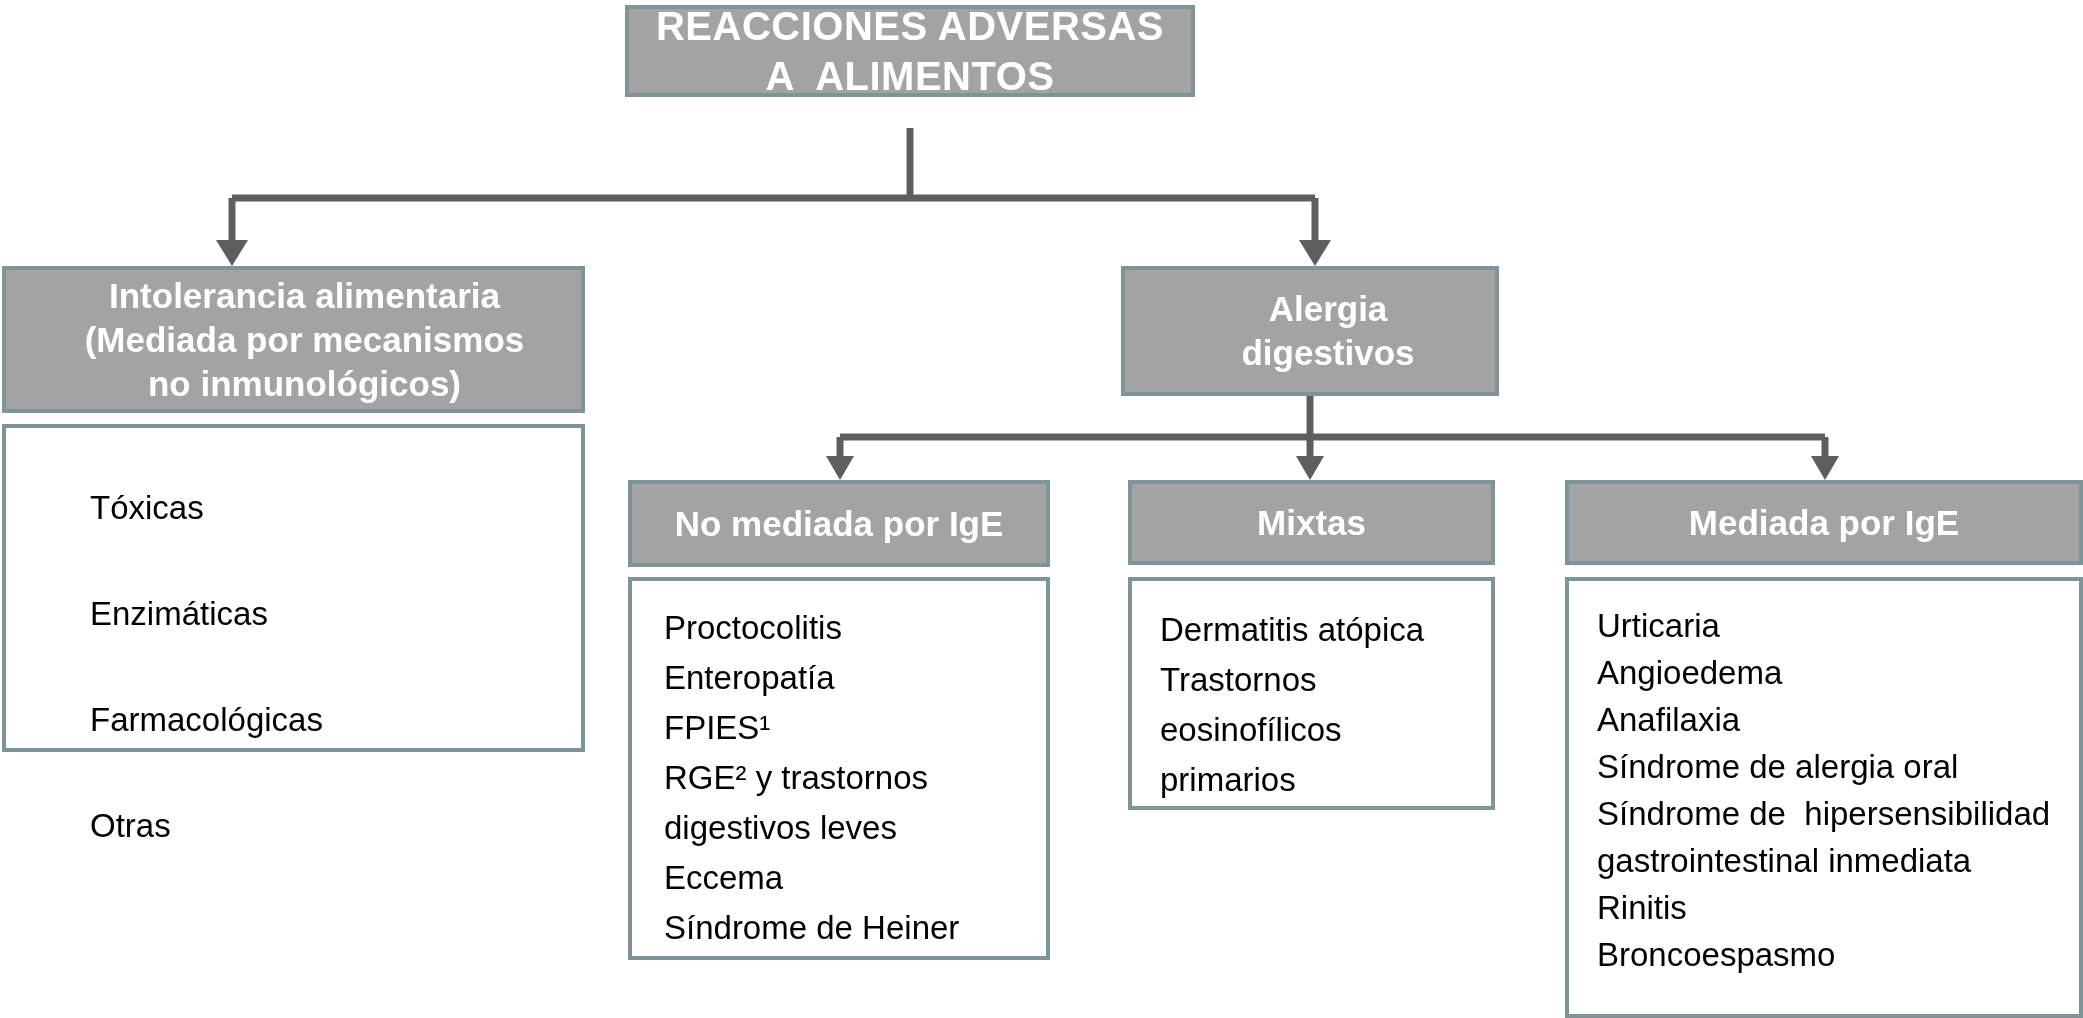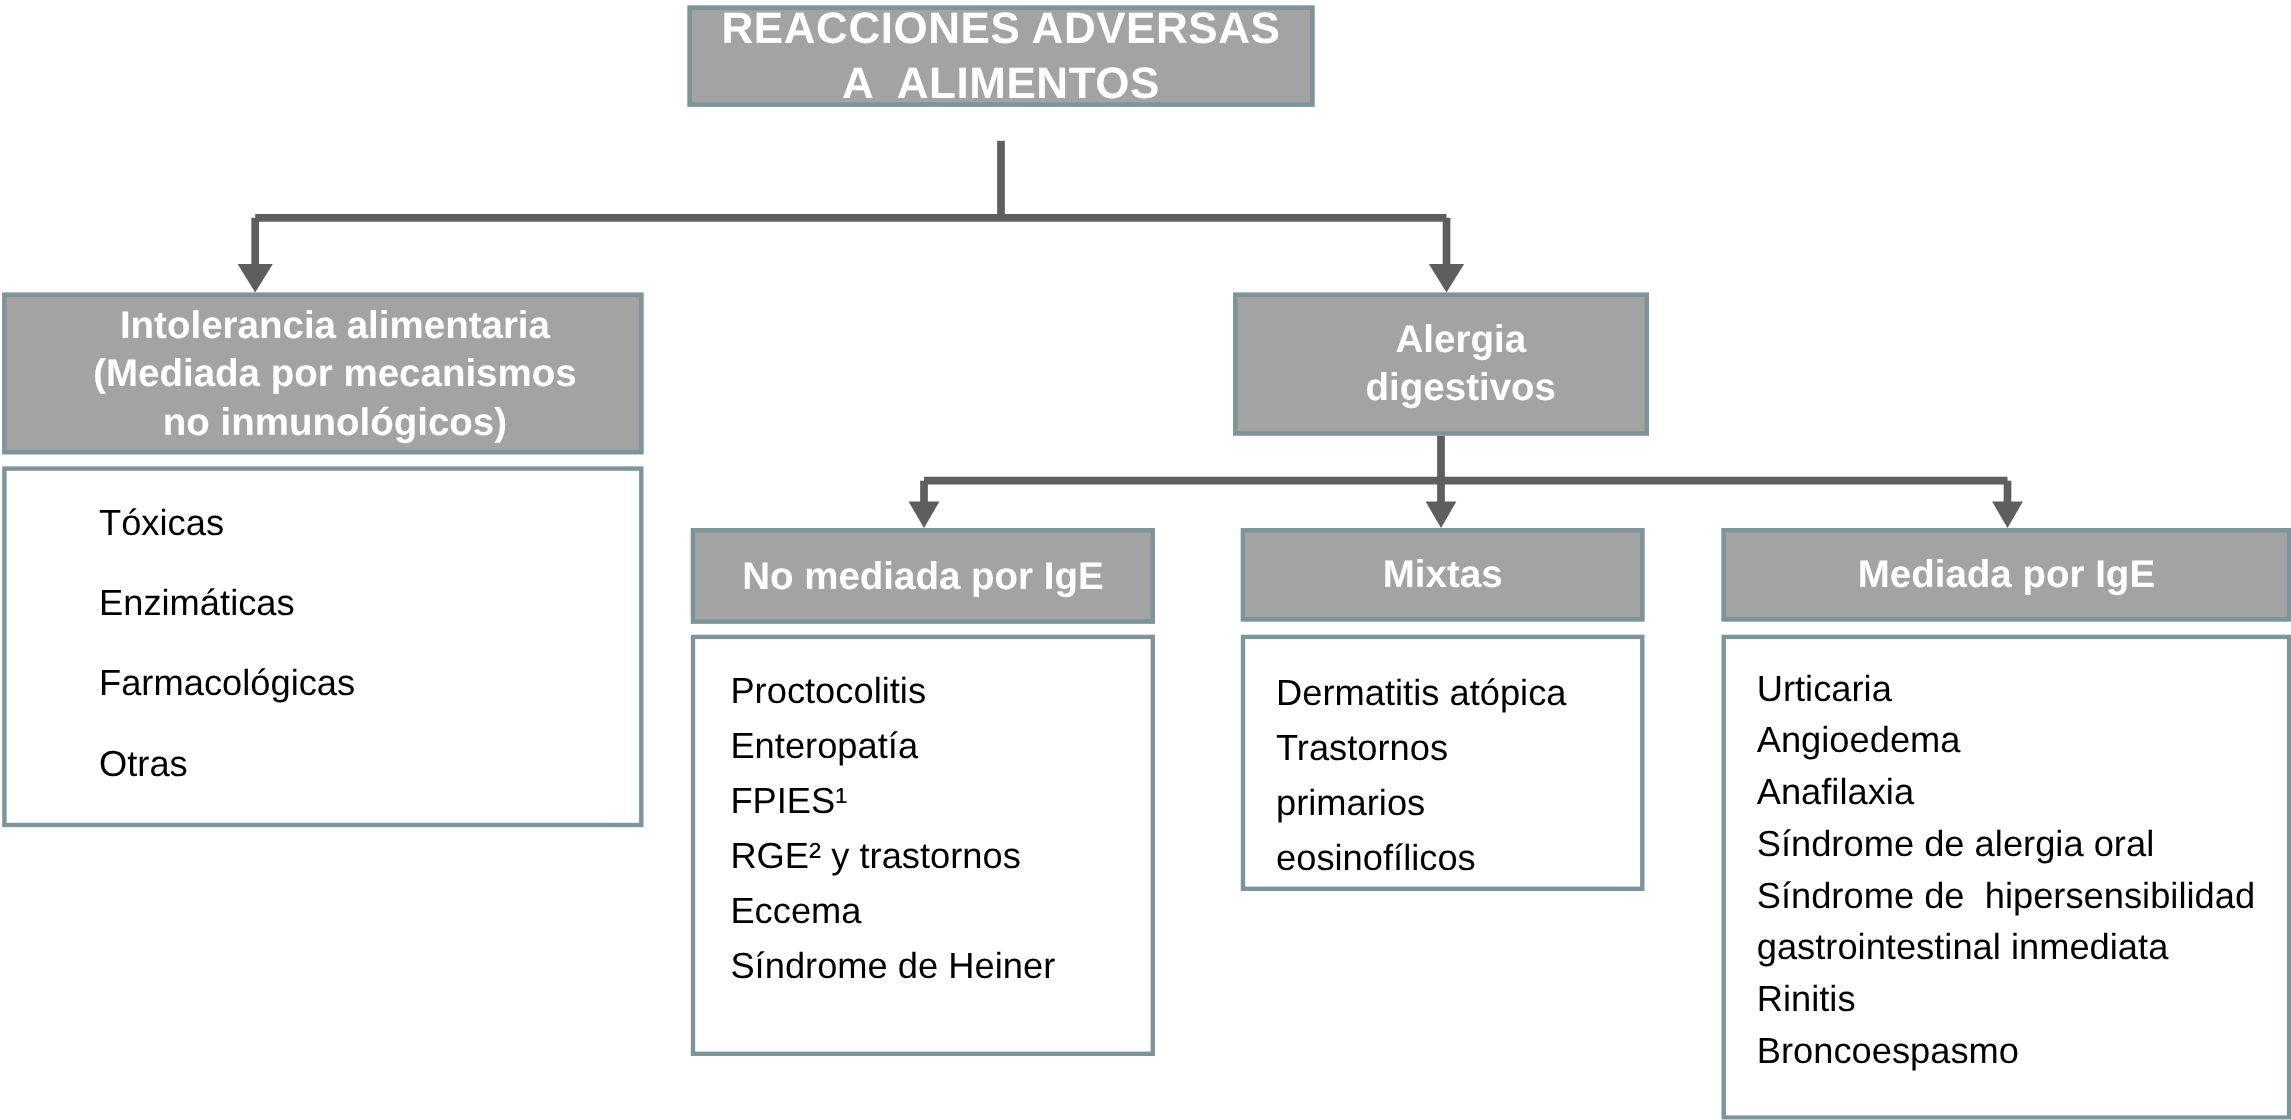--- a/index.html
+++ b/index.html
@@ -46,21 +46,21 @@
 
   
   #intolerancia-header {
     left: 2px; top: 266px; width: 583px; height: 147px;
     font-size: 35px; line-height: 44px; padding-left: 22px;
   }
   #intolerancia-list {
     left: 2px; top: 424px; width: 583px; height: 328px;
     font-size: 33px; padding: 28px 0 0 84px;
   }
-  #intolerancia-list .li { margin-bottom: 35px; }
+  #intolerancia-list .li { margin-bottom: 35px; margin-top: 33px; }
 
   
   #alergia-header {
     left: 1121px; top: 266px; width: 378px; height: 130px;
     font-size: 35px; line-height: 44px; padding-left: 36px;
   }
 
   
   #nomediada-header {
     left: 628px; top: 480px; width: 422px; height: 87px;
@@ -152,32 +152,33 @@
   </div>
 
   <div class="box header" id="nomediada-header">
     <span class="hdr-line">No mediada por IgE</span>
   </div>
   <div class="box list" id="nomediada-list">
     <span class="li">Proctocolitis</span>
     <span class="li">Enteropatía</span>
     <span class="li">FPIES¹</span>
     <span class="li">RGE² y trastornos</span>
+    <span class="li">digestivos leves</span>
     <span class="li">Eccema</span>
     <span class="li">Síndrome de Heiner</span>
   </div>
 
   <div class="box header" id="mixtas-header">
     <span class="hdr-line">Mixtas</span>
   </div>
   <div class="box list" id="mixtas-list">
     <span class="li">Dermatitis atópica</span>
     <span class="li">Trastornos</span>
+    <span class="li">eosinofílicos</span>
     <span class="li">primarios</span>
-    <span class="li">eosinofílicos</span>
   </div>
 
   <div class="box header" id="mediada-header">
     <span class="hdr-line">Mediada por IgE</span>
   </div>
   <div class="box list" id="mediada-list">
     <span class="li">Urticaria</span>
     <span class="li">Angioedema</span>
     <span class="li">Anafilaxia</span>
     <span class="li">Síndrome de alergia oral</span>

